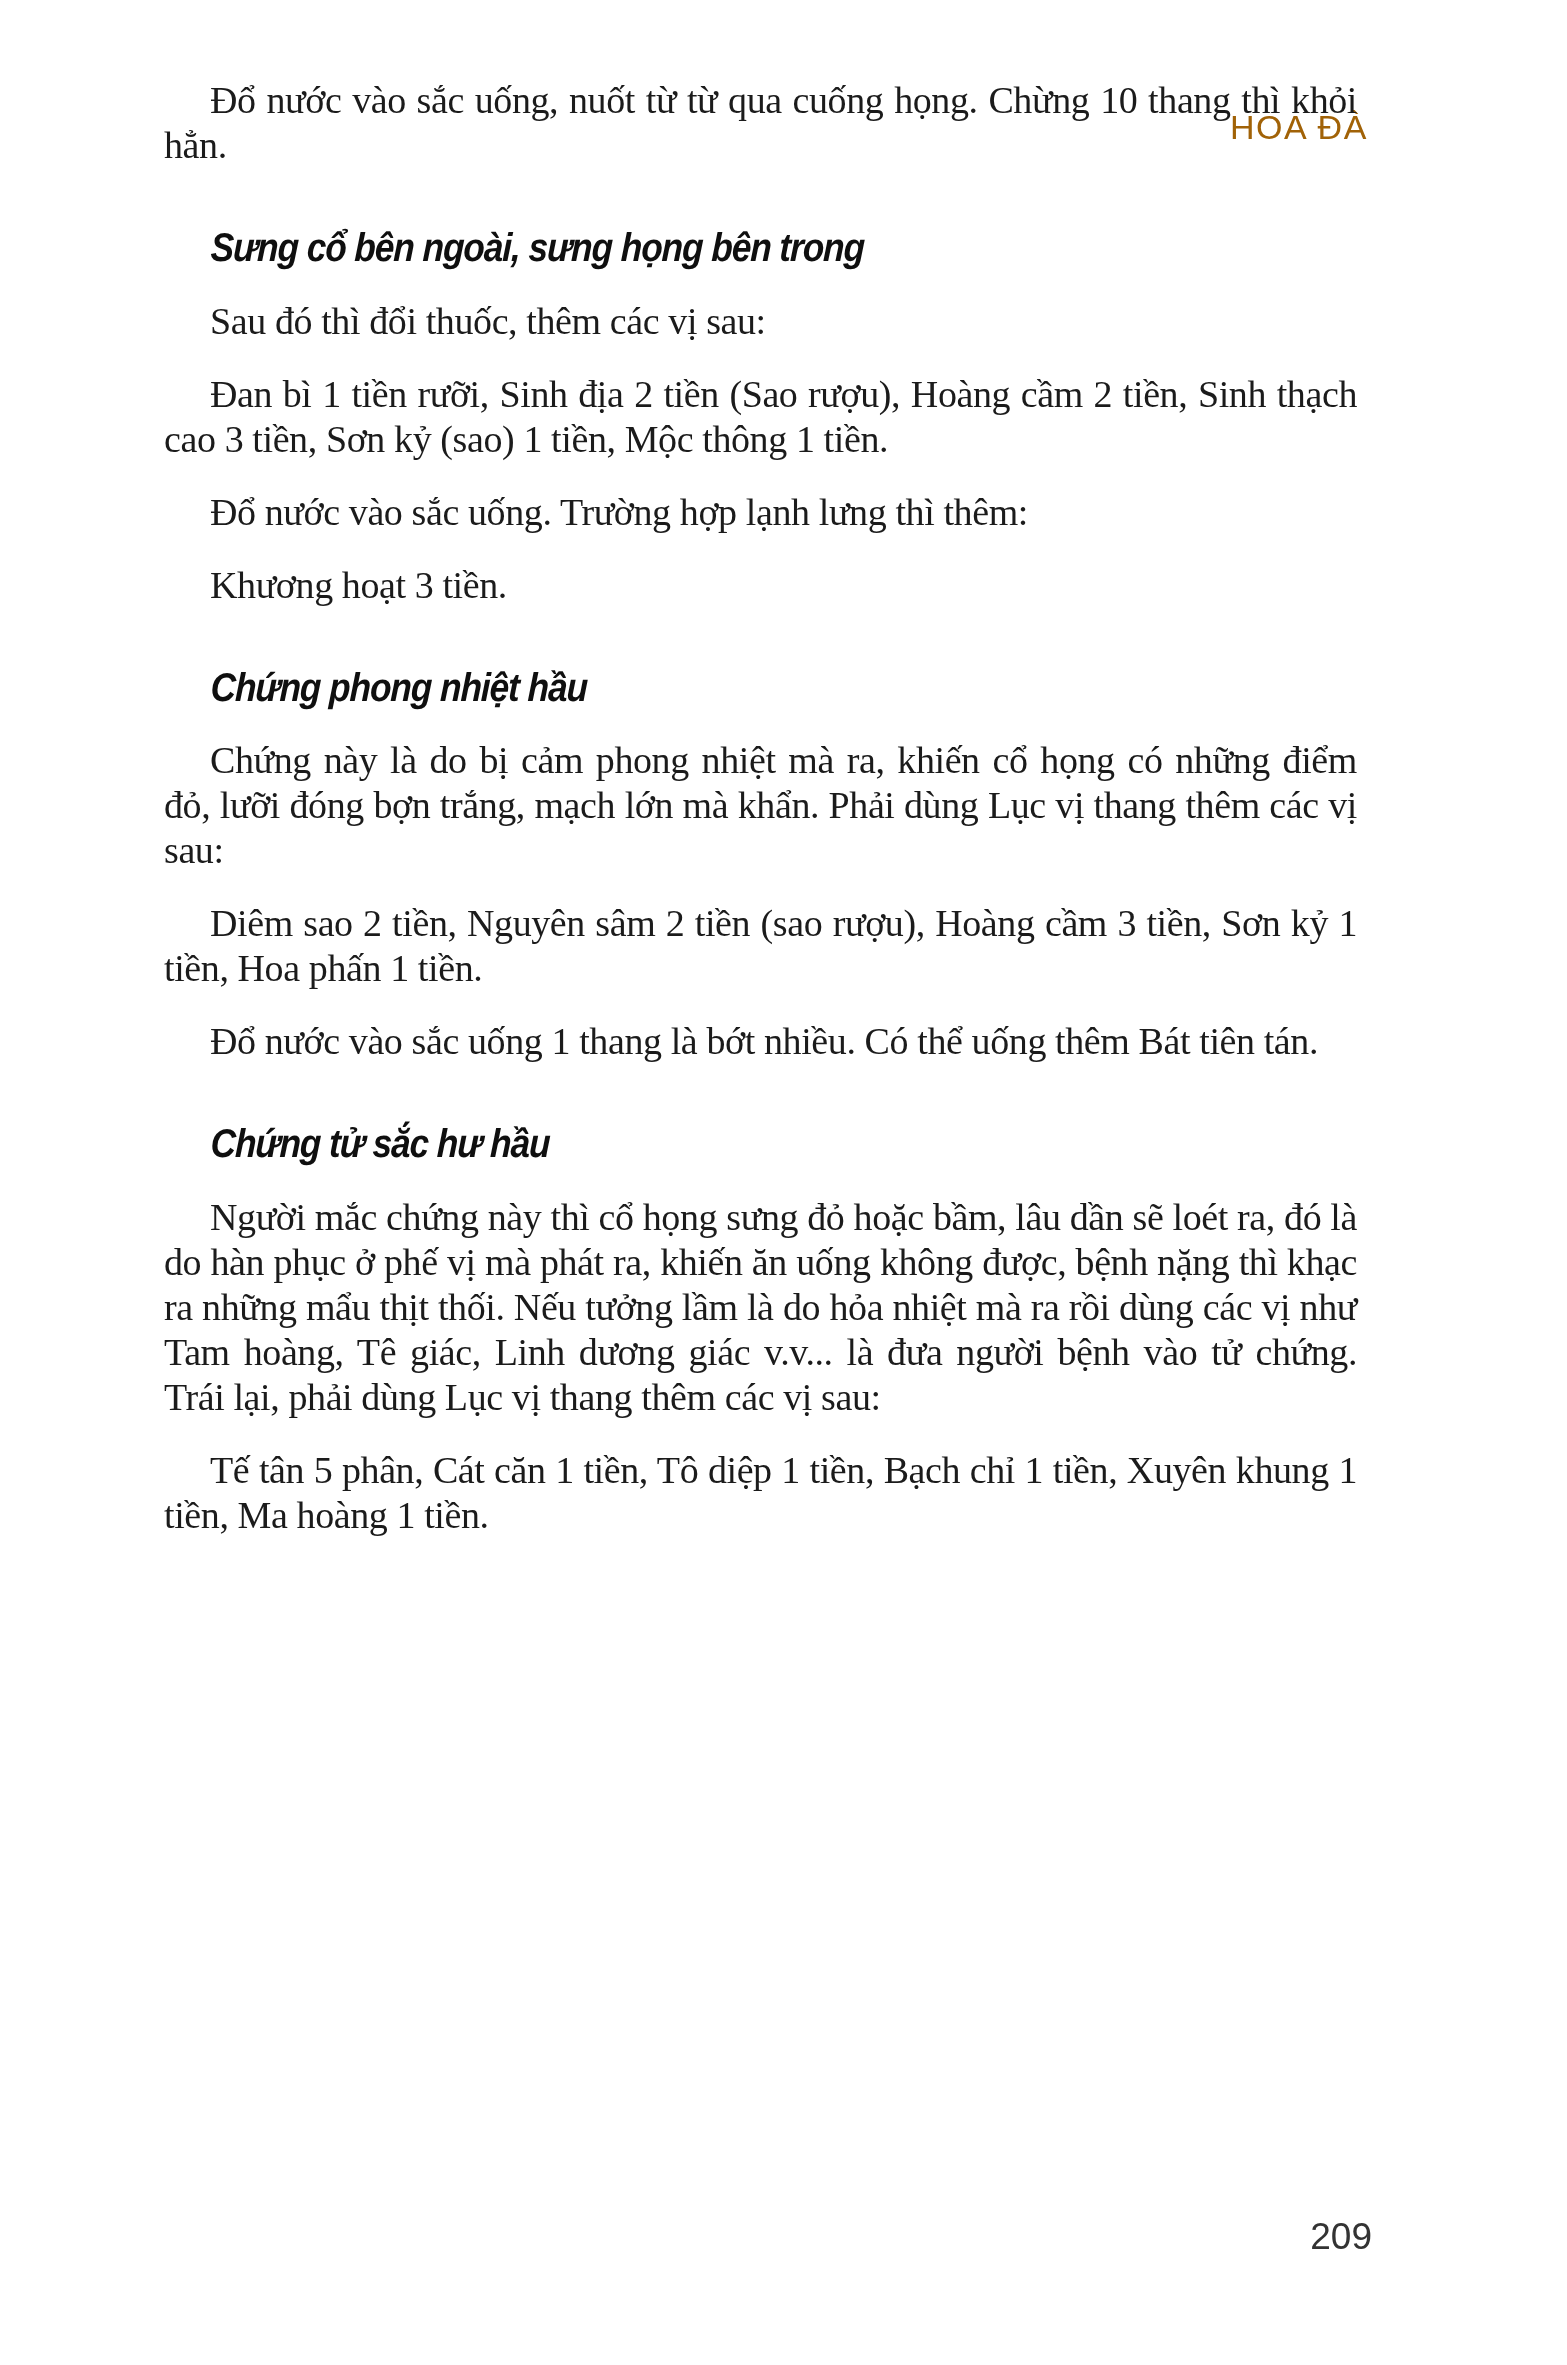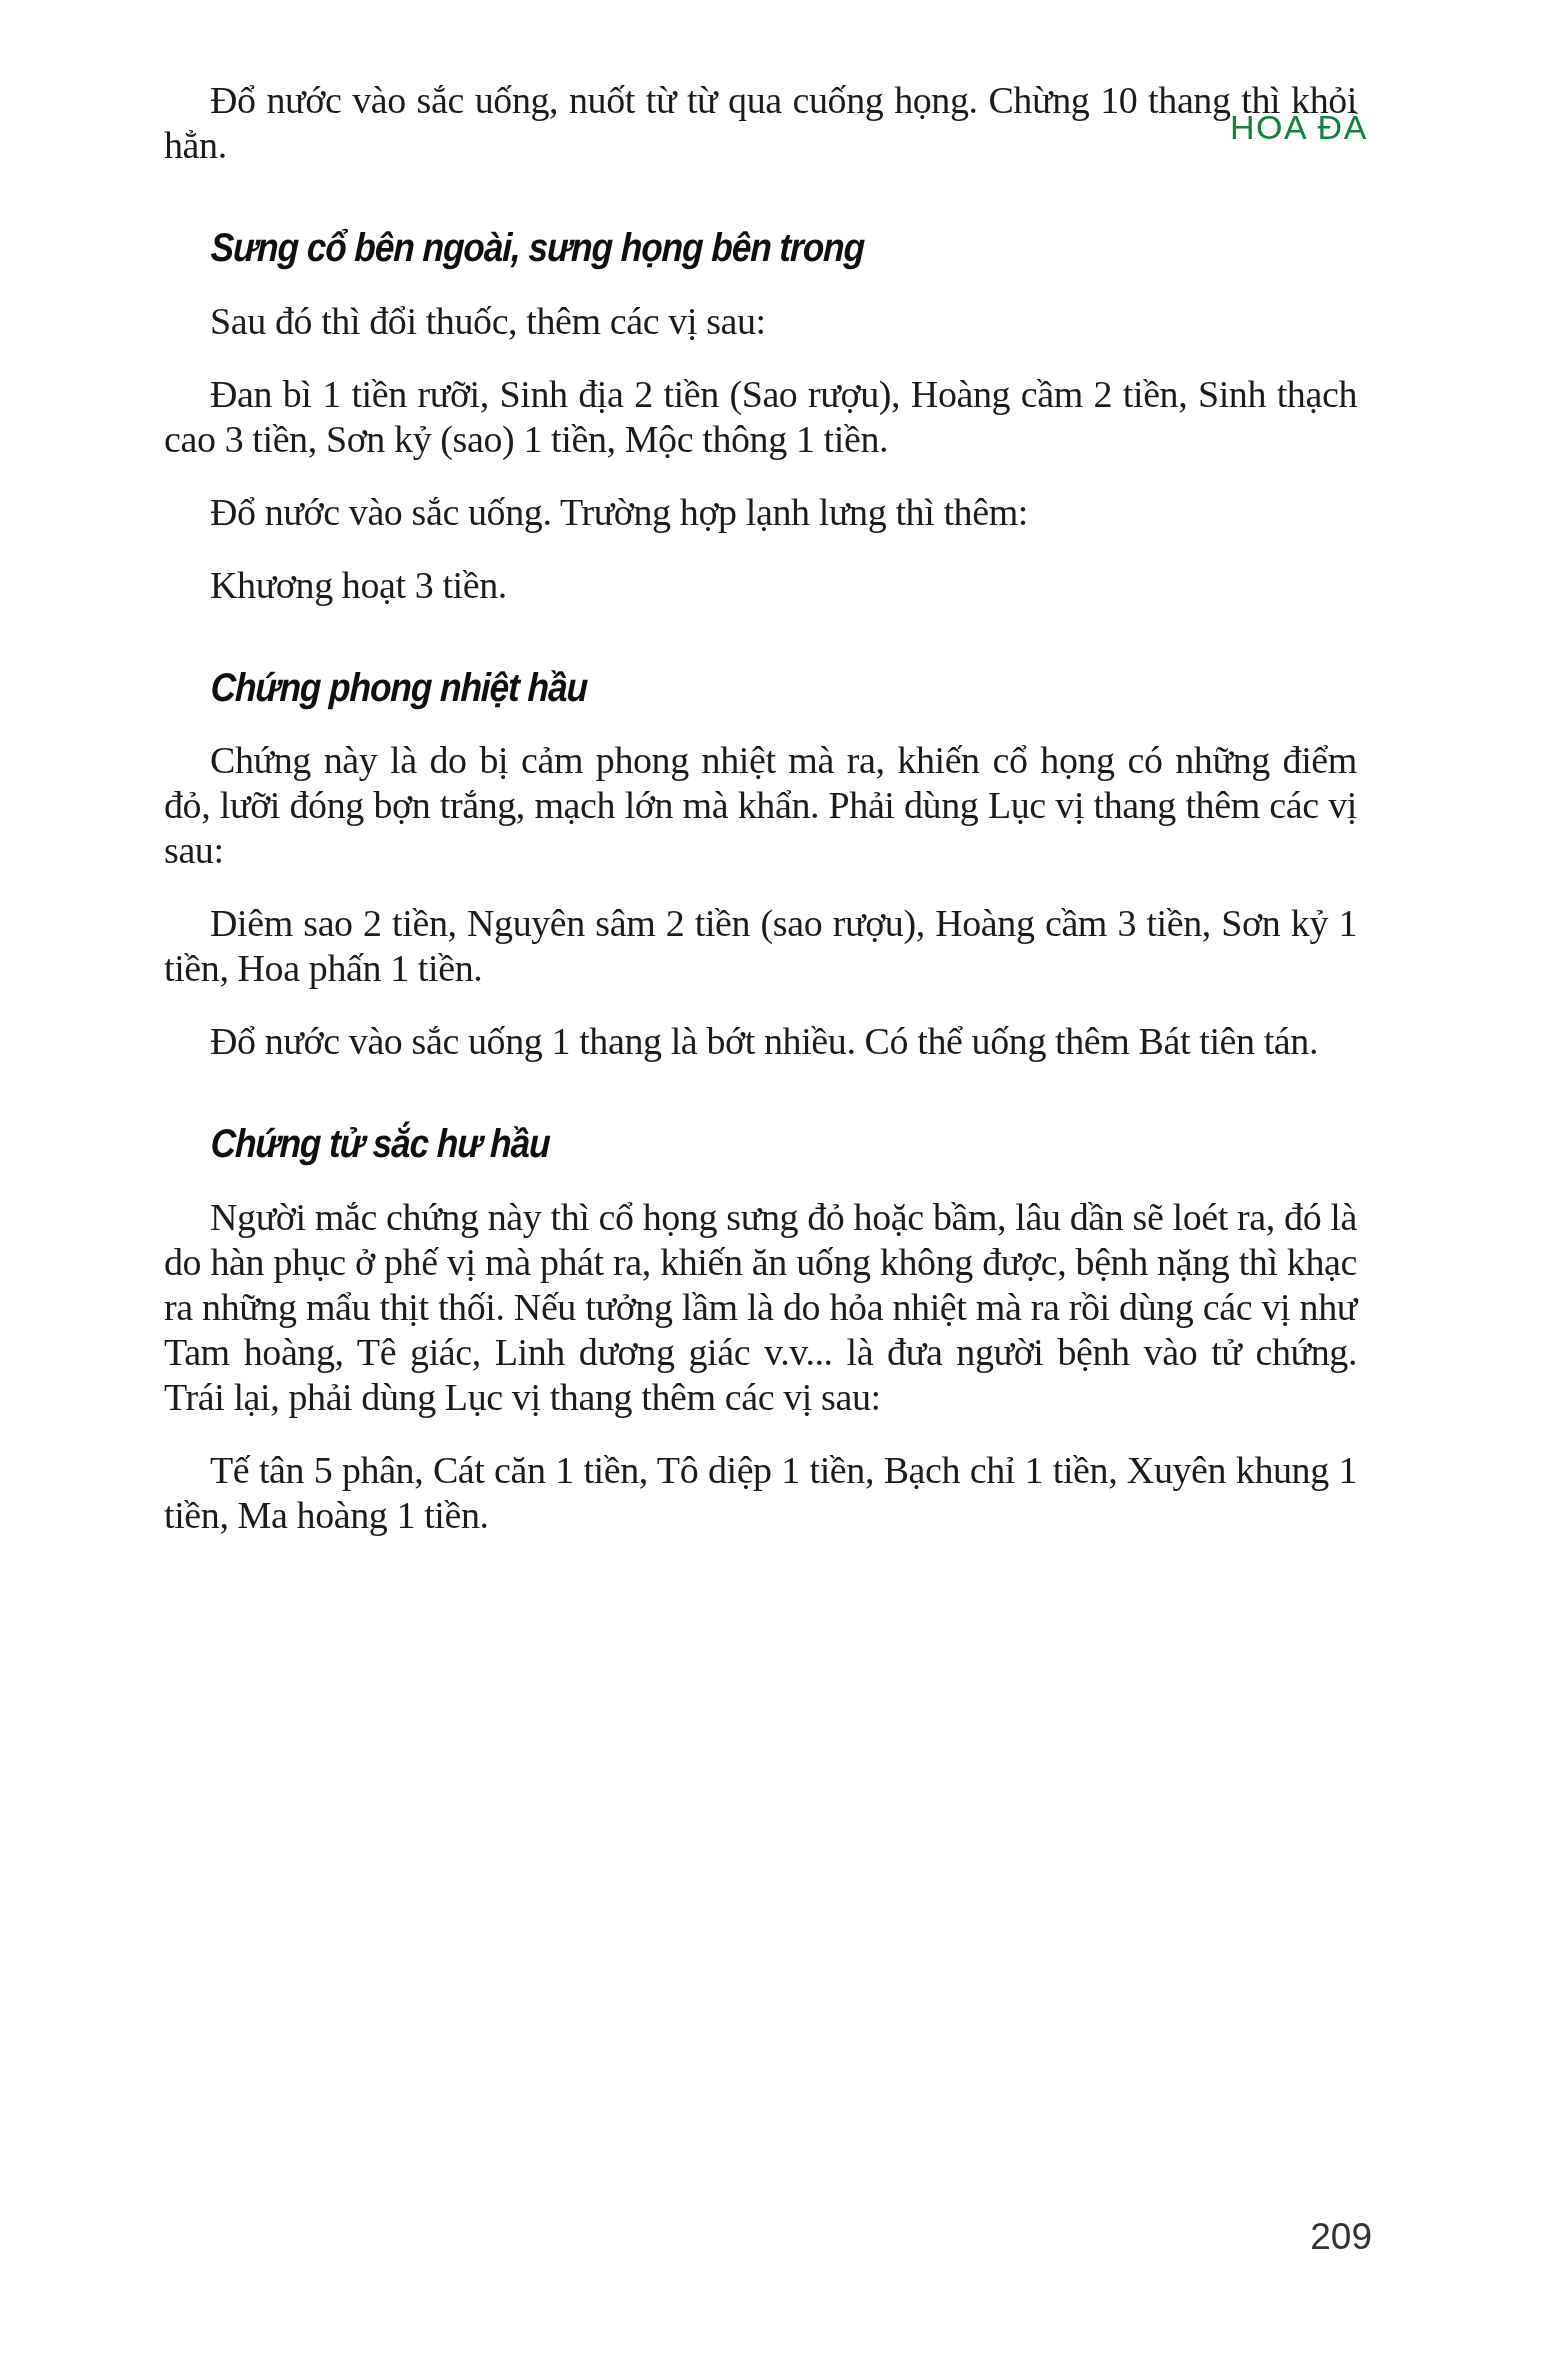--- a/index.html
+++ b/index.html
@@ -16,21 +16,21 @@
     font-family: "Liberation Serif", serif;
   }
   .running-header {
     position: absolute;
     top: 108px;
     right: 200px;
     font-family: "Liberation Sans", sans-serif;
     font-size: 34px;
     font-weight: 500;
     letter-spacing: 1.6px;
-    color: #15803d;
+    color: #a16207;
     white-space: nowrap;
   }
   .content {
     position: absolute;
     left: 164px;
     top: 0;
     width: 1193px;
     padding-top: 78px;
     color: #1b1b1b;
   }

